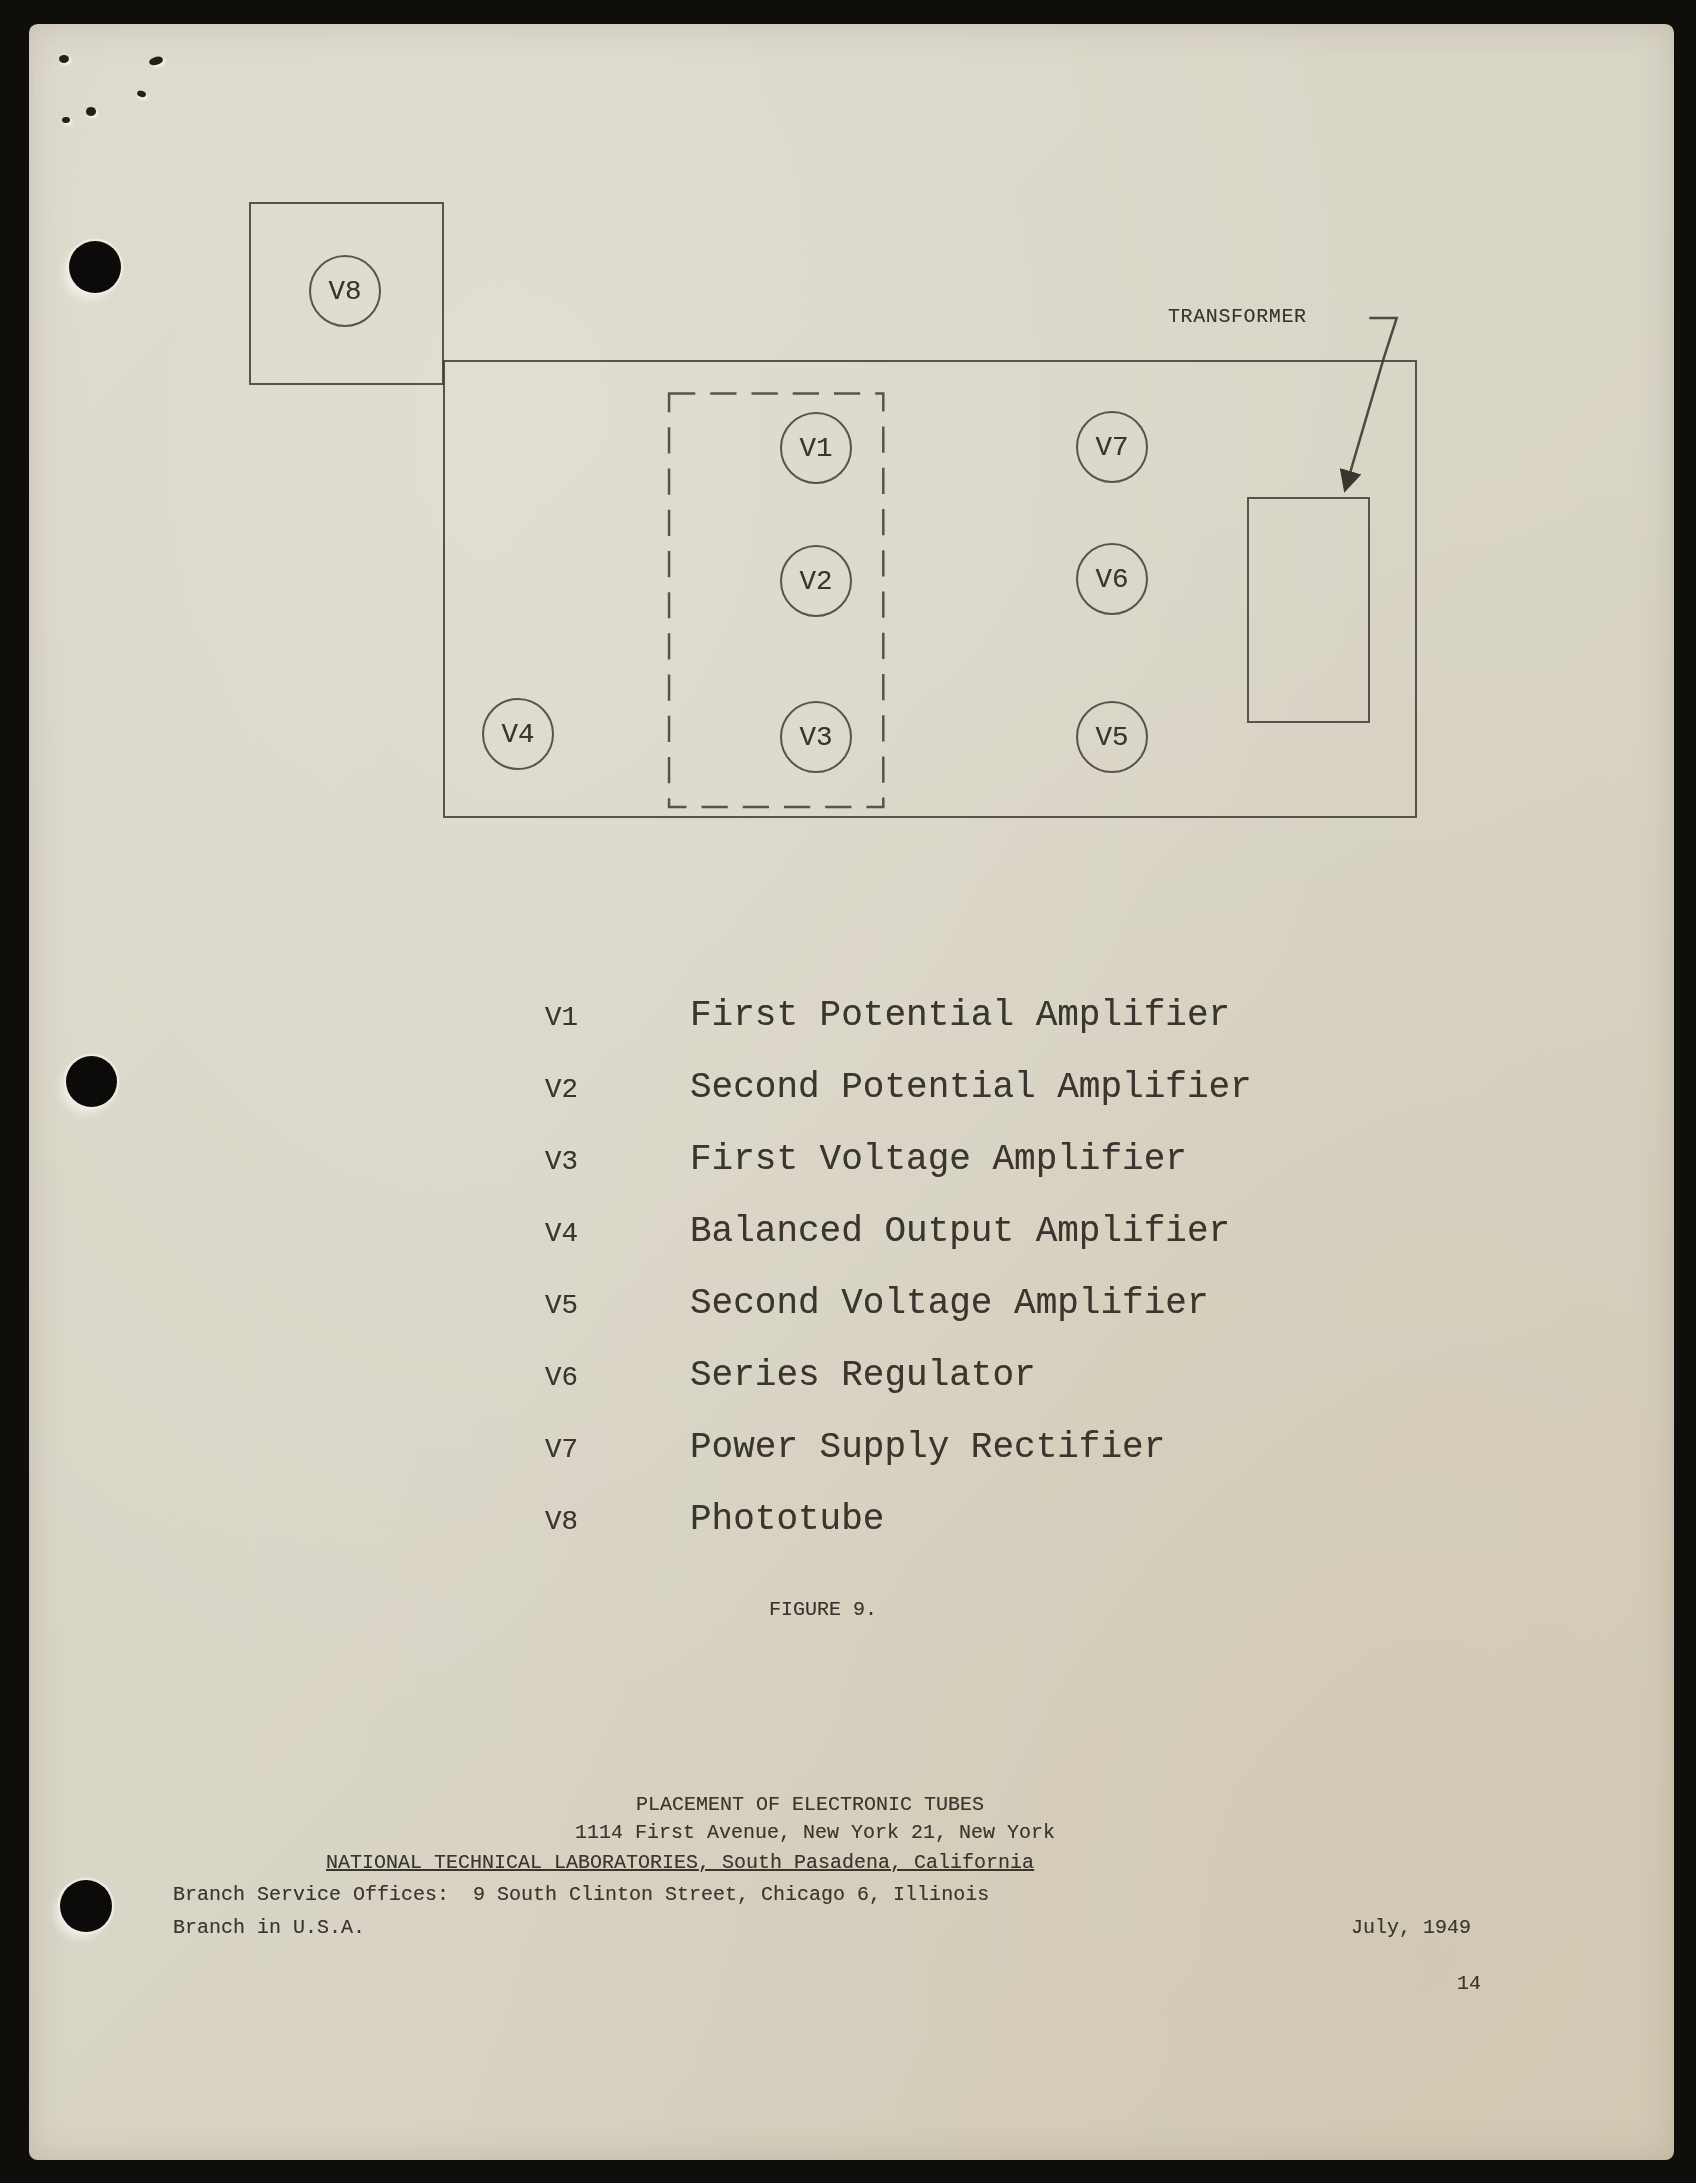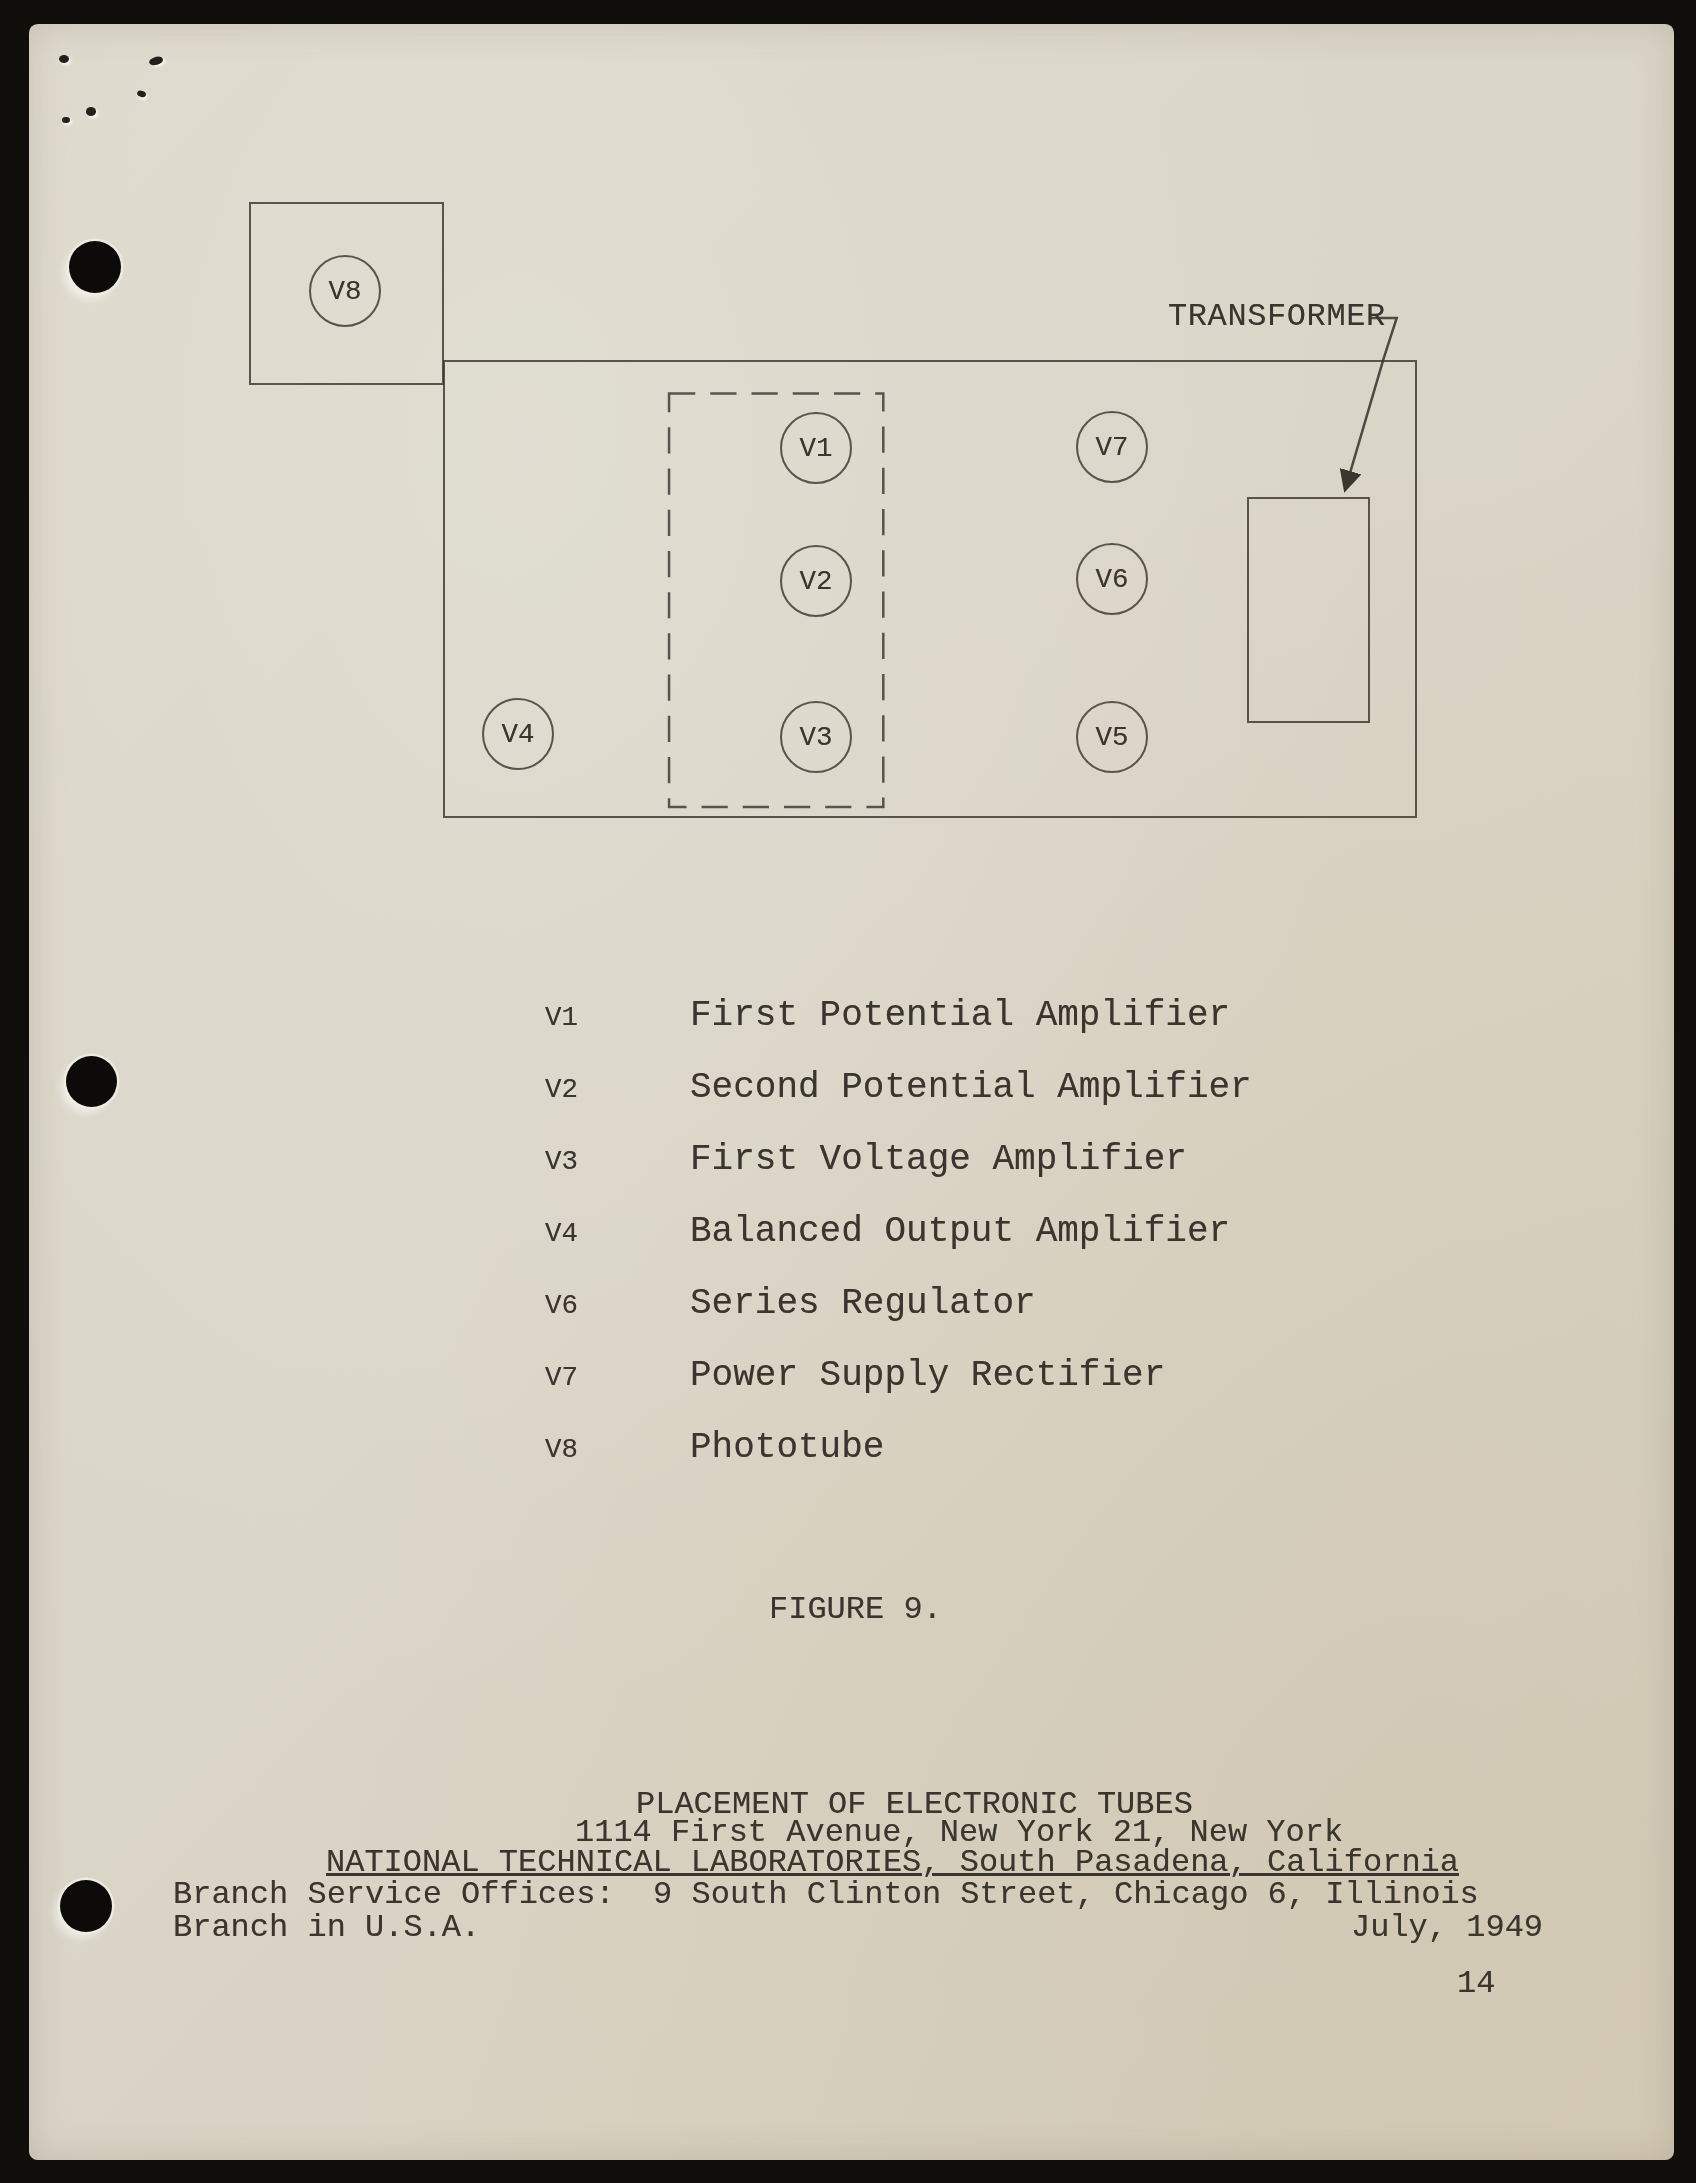--- a/index.html
+++ b/index.html
@@ -11,21 +11,21 @@
   .paper{
     position:absolute;left:29px;top:24px;width:1645px;height:2136px;
     border-radius:8.7px;
     background:
       radial-gradient(ellipse at 30% 20%, rgba(255,255,255,0.16), rgba(255,255,255,0) 55%),
       radial-gradient(ellipse at 85% 90%, rgba(190,170,130,0.18), rgba(190,170,130,0) 55%),
       linear-gradient(135deg,#dcd8ca 0%,#d9d5c7 50%,#d6cebc 100%);
     box-shadow: inset 0 0 37px rgba(90,80,60,0.18);
   }
   .txt{
-    position:absolute;color:#3a362f;font-size:32px;line-height:30px;
+    position:absolute;color:#3a362f;font-size:20px;line-height:30px;
     white-space:pre;text-shadow:0 0 0.6px rgba(58,54,47,0.45);
   }
   .box{position:absolute;border:2.5px solid rgba(58,54,47,0.82);}
   .tube{
     position:absolute;width:72px;height:72px;border:2.5px solid rgba(58,54,47,0.82);
     border-radius:50%;box-sizing:border-box;
     display:flex;align-items:center;justify-content:center;
     color:#3a362f;font-size:27.5px;text-shadow:0 0 0.6px rgba(58,54,47,0.45);
   }
   .hole{
@@ -101,20 +101,21 @@
   </div>
 <div class="tube" style="left:1076px;top:701px;">
     <span>V5</span>
   </div>
 
 <div class="legend">
   <div class="legend-row"><span class="lid">V1</span><span class="ldesc">First Potential Amplifier</span></div>
   <div class="legend-row"><span class="lid">V2</span><span class="ldesc">Second Potential Amplifier</span></div>
   <div class="legend-row"><span class="lid">V3</span><span class="ldesc">First Voltage Amplifier</span></div>
   <div class="legend-row"><span class="lid">V4</span><span class="ldesc">Balanced Output Amplifier</span></div>
+  <div class="legend-row"><span class="lid">V5</span><span class="ldesc">Second Voltage Amplifier</span></div>
   <div class="legend-row"><span class="lid">V6</span><span class="ldesc">Series Regulator</span></div>
   <div class="legend-row"><span class="lid">V7</span><span class="ldesc">Power Supply Rectifier</span></div>
   <div class="legend-row"><span class="lid">V8</span><span class="ldesc">Phototube</span></div>
 </div>
 
 <div class="txt" style="left:769px;top:1595px;">FIGURE 9.</div>
 <div class="txt" style="left:636px;top:1790px;">PLACEMENT OF ELECTRONIC TUBES</div>
 
 <div class="txt" style="left:326px;top:1848px;text-decoration:underline;">NATIONAL TECHNICAL LABORATORIES, South Pasadena, California</div>
 <div class="txt" style="left:173px;top:1880px;">Branch Service Offices:  9 South Clinton Street, Chicago 6, Illinois</div>

